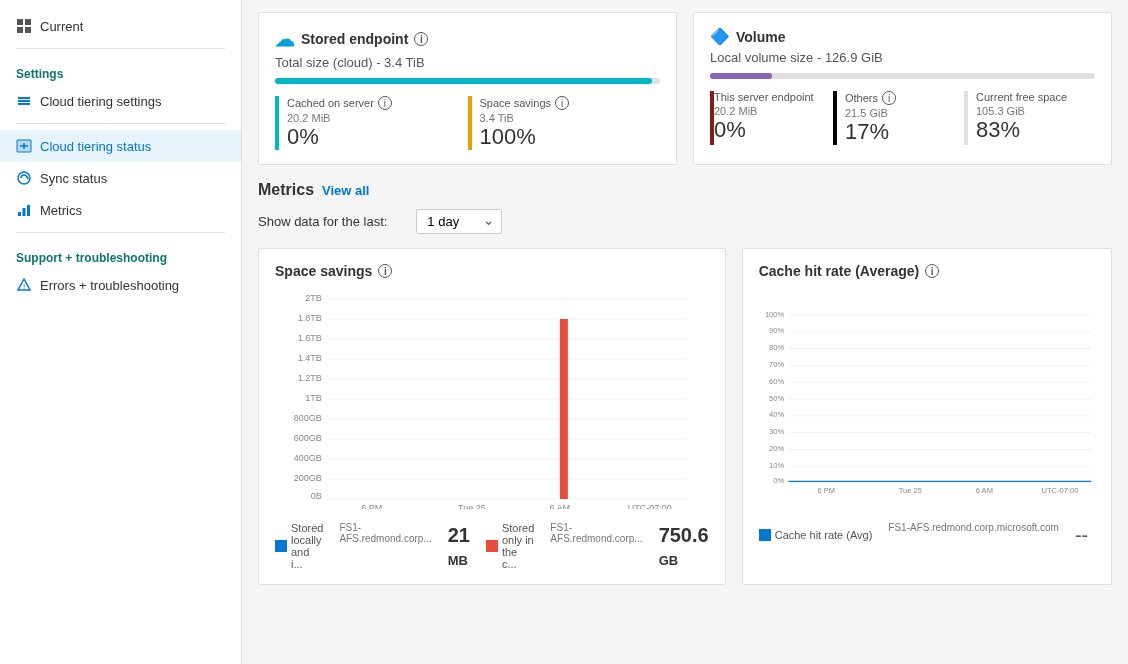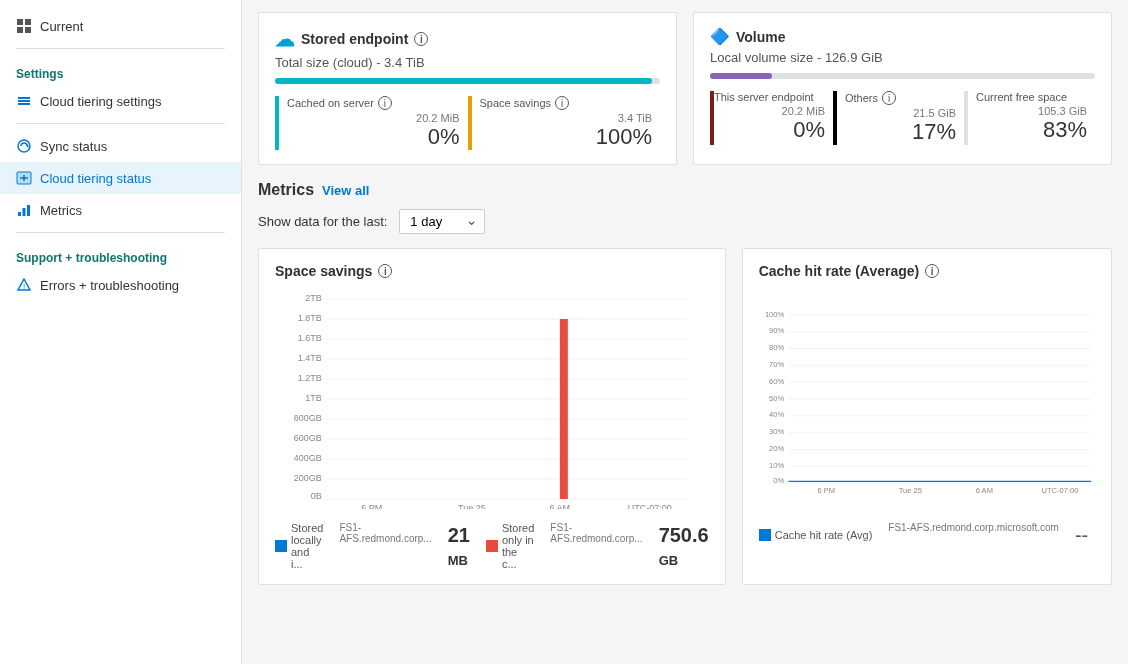--- a/index.html
+++ b/index.html
@@ -21,39 +21,39 @@
     .card { background: #fff; border: 1px solid #e0e0e0; border-radius: 2px; padding: 14px 16px; flex: 1; }
 
     .card-title { font-size: 14px; font-weight: 600; margin-bottom: 4px; display: flex; align-items: center; gap: 6px; }
     .card-subtitle { font-size: 13px; color: #555; margin-bottom: 8px; }
 
     .progress-bar-container { height: 6px; background: #e0e0e0; border-radius: 3px; margin-bottom: 12px; }
     .progress-bar-fill { height: 100%; border-radius: 3px; }
     .progress-teal { background: #00b7c3; }
     .progress-purple { background: #8764b8; }
 
-    .metrics-row { display: flex; gap: 0; text-align: right; }
+    .metrics-row { display: flex; gap: 0; }
     .metric-item { flex: 1; padding: 0 8px; border-left: 4px solid transparent; }
     .metric-item:first-child { border-left: none; padding-left: 0; }
     .metric-item.teal-border { border-left: 4px solid #00b7c3; padding-left: 8px; }
     .metric-item.orange-border { border-left: 4px solid #e8a000; padding-left: 8px; }
     .metric-item.purple-border { border-left: 4px solid #7f1d1d; padding-left: 0; }
     .metric-item.gray-border { border-left: 4px solid #000000; padding-left: 8px; }
 
     .metric-label { font-size: 11px; color: #555; margin-bottom: 2px; display: flex; align-items: center; gap: 4px; }
     .metric-sub { font-size: 11px; color: #777; }
     .metric-value-large { font-size: 22px; font-weight: 300; color: #333; }
 
     
     .section-header { font-size: 16px; font-weight: 600; margin-bottom: 10px; display: flex; align-items: center; gap: 8px; }
     .section-header a { font-size: 13px; color: #0078d4; text-decoration: none; font-weight: 700; }
-    .show-data-row { display: flex; align-items: center; gap: 12px; margin-bottom: 14px; font-size: 13px; }
+    .show-data-row { display: flex; align-items: center; gap: 0; margin-bottom: 14px; font-size: 13px; }
 
     .dropdown { border: 1px solid #ccc; border-radius: 2px; padding: 4px 28px 4px 10px; font-size: 13px; background: #fff; appearance: none; cursor: pointer; position: relative; }
-    .dropdown-wrapper { position: relative; display: inline-block; }
+    .dropdown-wrapper { position: relative; display: inline-block; margin-left: 29px; }
     .dropdown-wrapper::after { content: '⌄'; position: absolute; right: 8px; top: 50%; transform: translateY(-60%); pointer-events: none; color: #555; font-size: 14px; }
 
     
     .charts-row { display: flex; gap: 16px; }
     .chart-card { background: #fff; border: 1px solid #e0e0e0; border-radius: 2px; padding: 14px 16px; flex: 1; }
     .chart-title { font-size: 14px; font-weight: 600; margin-bottom: 10px; display: flex; align-items: center; gap: 6px; }
 
     .chart-area { position: relative; width: 100%; }
     .chart-svg { width: 100%; }
 
@@ -96,39 +96,39 @@
     <span class="icon icon-settings">
       <svg width="16" height="16" viewBox="0 0 16 16">
           <rect x="2" y="4" width="12" height="2" fill="#0078d4"></rect>
           <rect x="2" y="7" width="12" height="2" fill="#0078d4"></rect>
           <rect x="2" y="10" width="12" height="2" fill="#0078d4"></rect>
         </svg>
     </span>
     <span>Cloud tiering settings</span>
   </div>
   <hr class="sidebar-divider">
+  <div class="sidebar-item active">
+    <span class="icon icon-cloud-tier">
+      <svg width="16" height="16" viewBox="0 0 16 16">
+          <rect x="1" y="2" width="14" height="12" rx="1" fill="#0078d4" opacity="0.2"></rect>
+          <rect x="1" y="2" width="14" height="12" rx="1" stroke="#0078d4" stroke-width="1" fill="none"></rect>
+          <path d="M4 8h8M8 5v6" stroke="#0078d4" stroke-width="1.5"></path>
+        </svg>
+    </span>
+    <span>Cloud tiering status</span>
+  </div>
   <div class="sidebar-item">
     <span class="icon icon-sync">
       <svg width="16" height="16" viewBox="0 0 16 16">
           <circle cx="8" cy="8" r="6" stroke="#0078d4" stroke-width="1.5" fill="none"></circle>
           <path d="M5 8 A3 3 0 0 1 11 8" stroke="#0078d4" stroke-width="1.5" fill="none"></path>
           <polygon points="11,6 13,8 11,10" fill="#0078d4"></polygon>
         </svg>
     </span>
     <span>Sync status</span>
-  </div>
-  <div class="sidebar-item active">
-    <span class="icon icon-cloud-tier">
-      <svg width="16" height="16" viewBox="0 0 16 16">
-          <rect x="1" y="2" width="14" height="12" rx="1" fill="#0078d4" opacity="0.2"></rect>
-          <rect x="1" y="2" width="14" height="12" rx="1" stroke="#0078d4" stroke-width="1" fill="none"></rect>
-          <path d="M4 8h8M8 5v6" stroke="#0078d4" stroke-width="1.5"></path>
-        </svg>
-    </span>
-    <span>Cloud tiering status</span>
   </div>
   <div class="sidebar-item">
     <span class="icon icon-metrics">
       <svg width="16" height="16" viewBox="0 0 16 16">
           <rect x="2" y="10" width="3" height="4" fill="#0078d4"></rect>
           <rect x="6.5" y="6" width="3" height="8" fill="#0078d4"></rect>
           <rect x="11" y="3" width="3" height="11" fill="#0078d4"></rect>
         </svg>
     </span>
     <span>Metrics</span>

